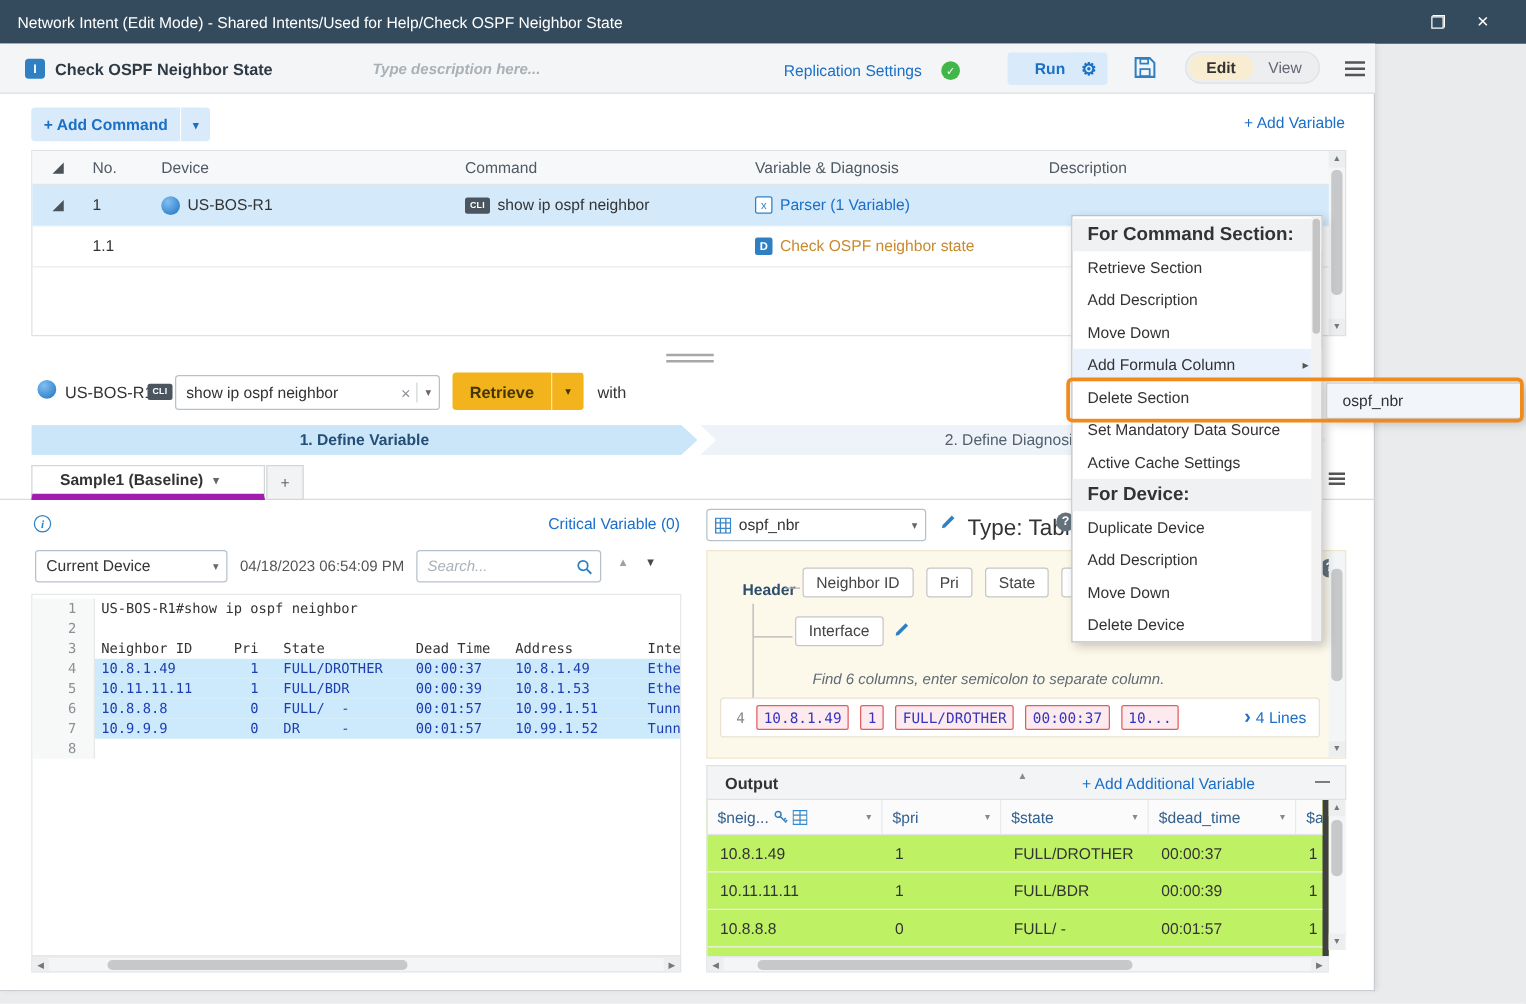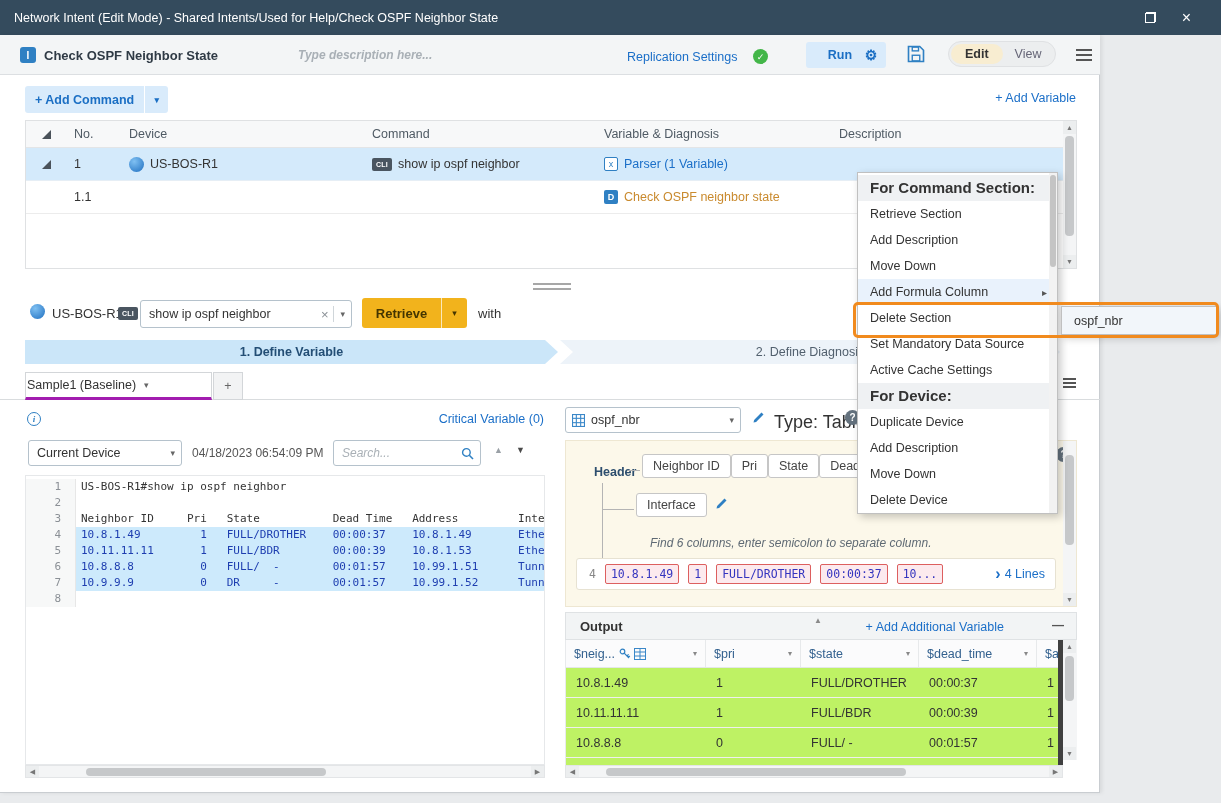--- a/index.html
+++ b/index.html
@@ -185,21 +185,21 @@
       <span style="width:26px;background:#f2b31c;border-radius:0 3px 3px 0;border-left:1px solid rgba(255,255,255,.7);display:flex;align-items:center;justify-content:center;color:#443500;font-size:9px">
           <span>▾</span>
         </span>
     </div>
     <span class="abs" style="left:478px;top:271px;font-size:13px">with</span>
 
     <div class="wizard step1" style="left:25px;top:305px;width:533px">1. Define Variable</div>
     <div class="wizard step2" style="left:560px;top:305px;width:500px">2. Define Diagnosis</div>
 
     <div class="abs" style="left:0;top:364px;width:1100px;height:1px;background:#d9dcde"></div>
-    <div class="tab" style="left:25px;top:337px;width:187px;border-bottom:3px solid #a21caf;font-weight:normal;padding:0 1px;gap:8px">
+    <div class="tab" style="left:25px;top:337px;width:187px;border-bottom:5px solid #a21caf;font-weight:bold;padding:0 22px;gap:8px">
       <span>Sample1 (Baseline)</span>
       <span style="font-size:9px;color:#666">▾</span>
     </div>
     <div class="tab" style="left:213px;top:337px;width:30px;background:#f2f3f4;justify-content:center;color:#666">+</div>
     <div class="abs hamb small" style="left:1063px;top:343px"></div>
 
     <span class="abs info" style="left:27px;top:377px">i</span>
     <a class="abs link" style="right:555px;top:377px">Critical Variable (0)</a>
     <div class="abs sel" style="left:28px;top:405px;width:154px;height:26px">
       <span style="padding-left:8px">Current Device</span>
@@ -276,21 +276,21 @@
         </svg></span>
     <span class="abs" style="left:774px;top:377px;font-size:18px">Type: Table</span>
     <span class="abs help" style="left:845px;top:375px">?</span>
 
     <div class="abs" style="left:565px;top:405px;width:512px;height:167px;background:#fcf8ea;border:1px solid #eee7d2;overflow:hidden">
       <span class="abs help" style="left:490px;top:6px">?</span>
       <span class="abs" style="left:28px;top:24px;font-size:12.5px;font-weight:bold;color:#2d4e6e">Header</span>
       <div class="abs" style="left:62px;top:29px;width:12px;height:1px;background:#b4b4b4"></div>
       <div class="abs" style="left:36px;top:42px;width:1px;height:78px;background:#b4b4b4"></div>
       <div class="abs" style="left:37px;top:68px;width:31px;height:1px;background:#b4b4b4"></div>
-      <div class="abs" style="left:76px;top:13px;display:flex;gap:0">
+      <div class="abs" style="left:76px;top:13px;display:flex;gap:10px">
         <span class="kw-box">Neighbor ID</span>
         <span class="kw-box">Pri</span>
         <span class="kw-box">State</span>
         <span class="kw-box">Dead Time</span>
       </div>
       <div class="abs" style="left:70px;top:52px;display:flex;align-items:center;gap:8px">
         <span class="kw-box">Interface</span>
         <span><svg width="14" height="14" viewBox="0 0 14 14">
               <path d="M1.5 12.5l2.6-.6 7.4-7.4-2-2-7.4 7.4z" fill="#2f80c3"></path>
             </svg></span>

